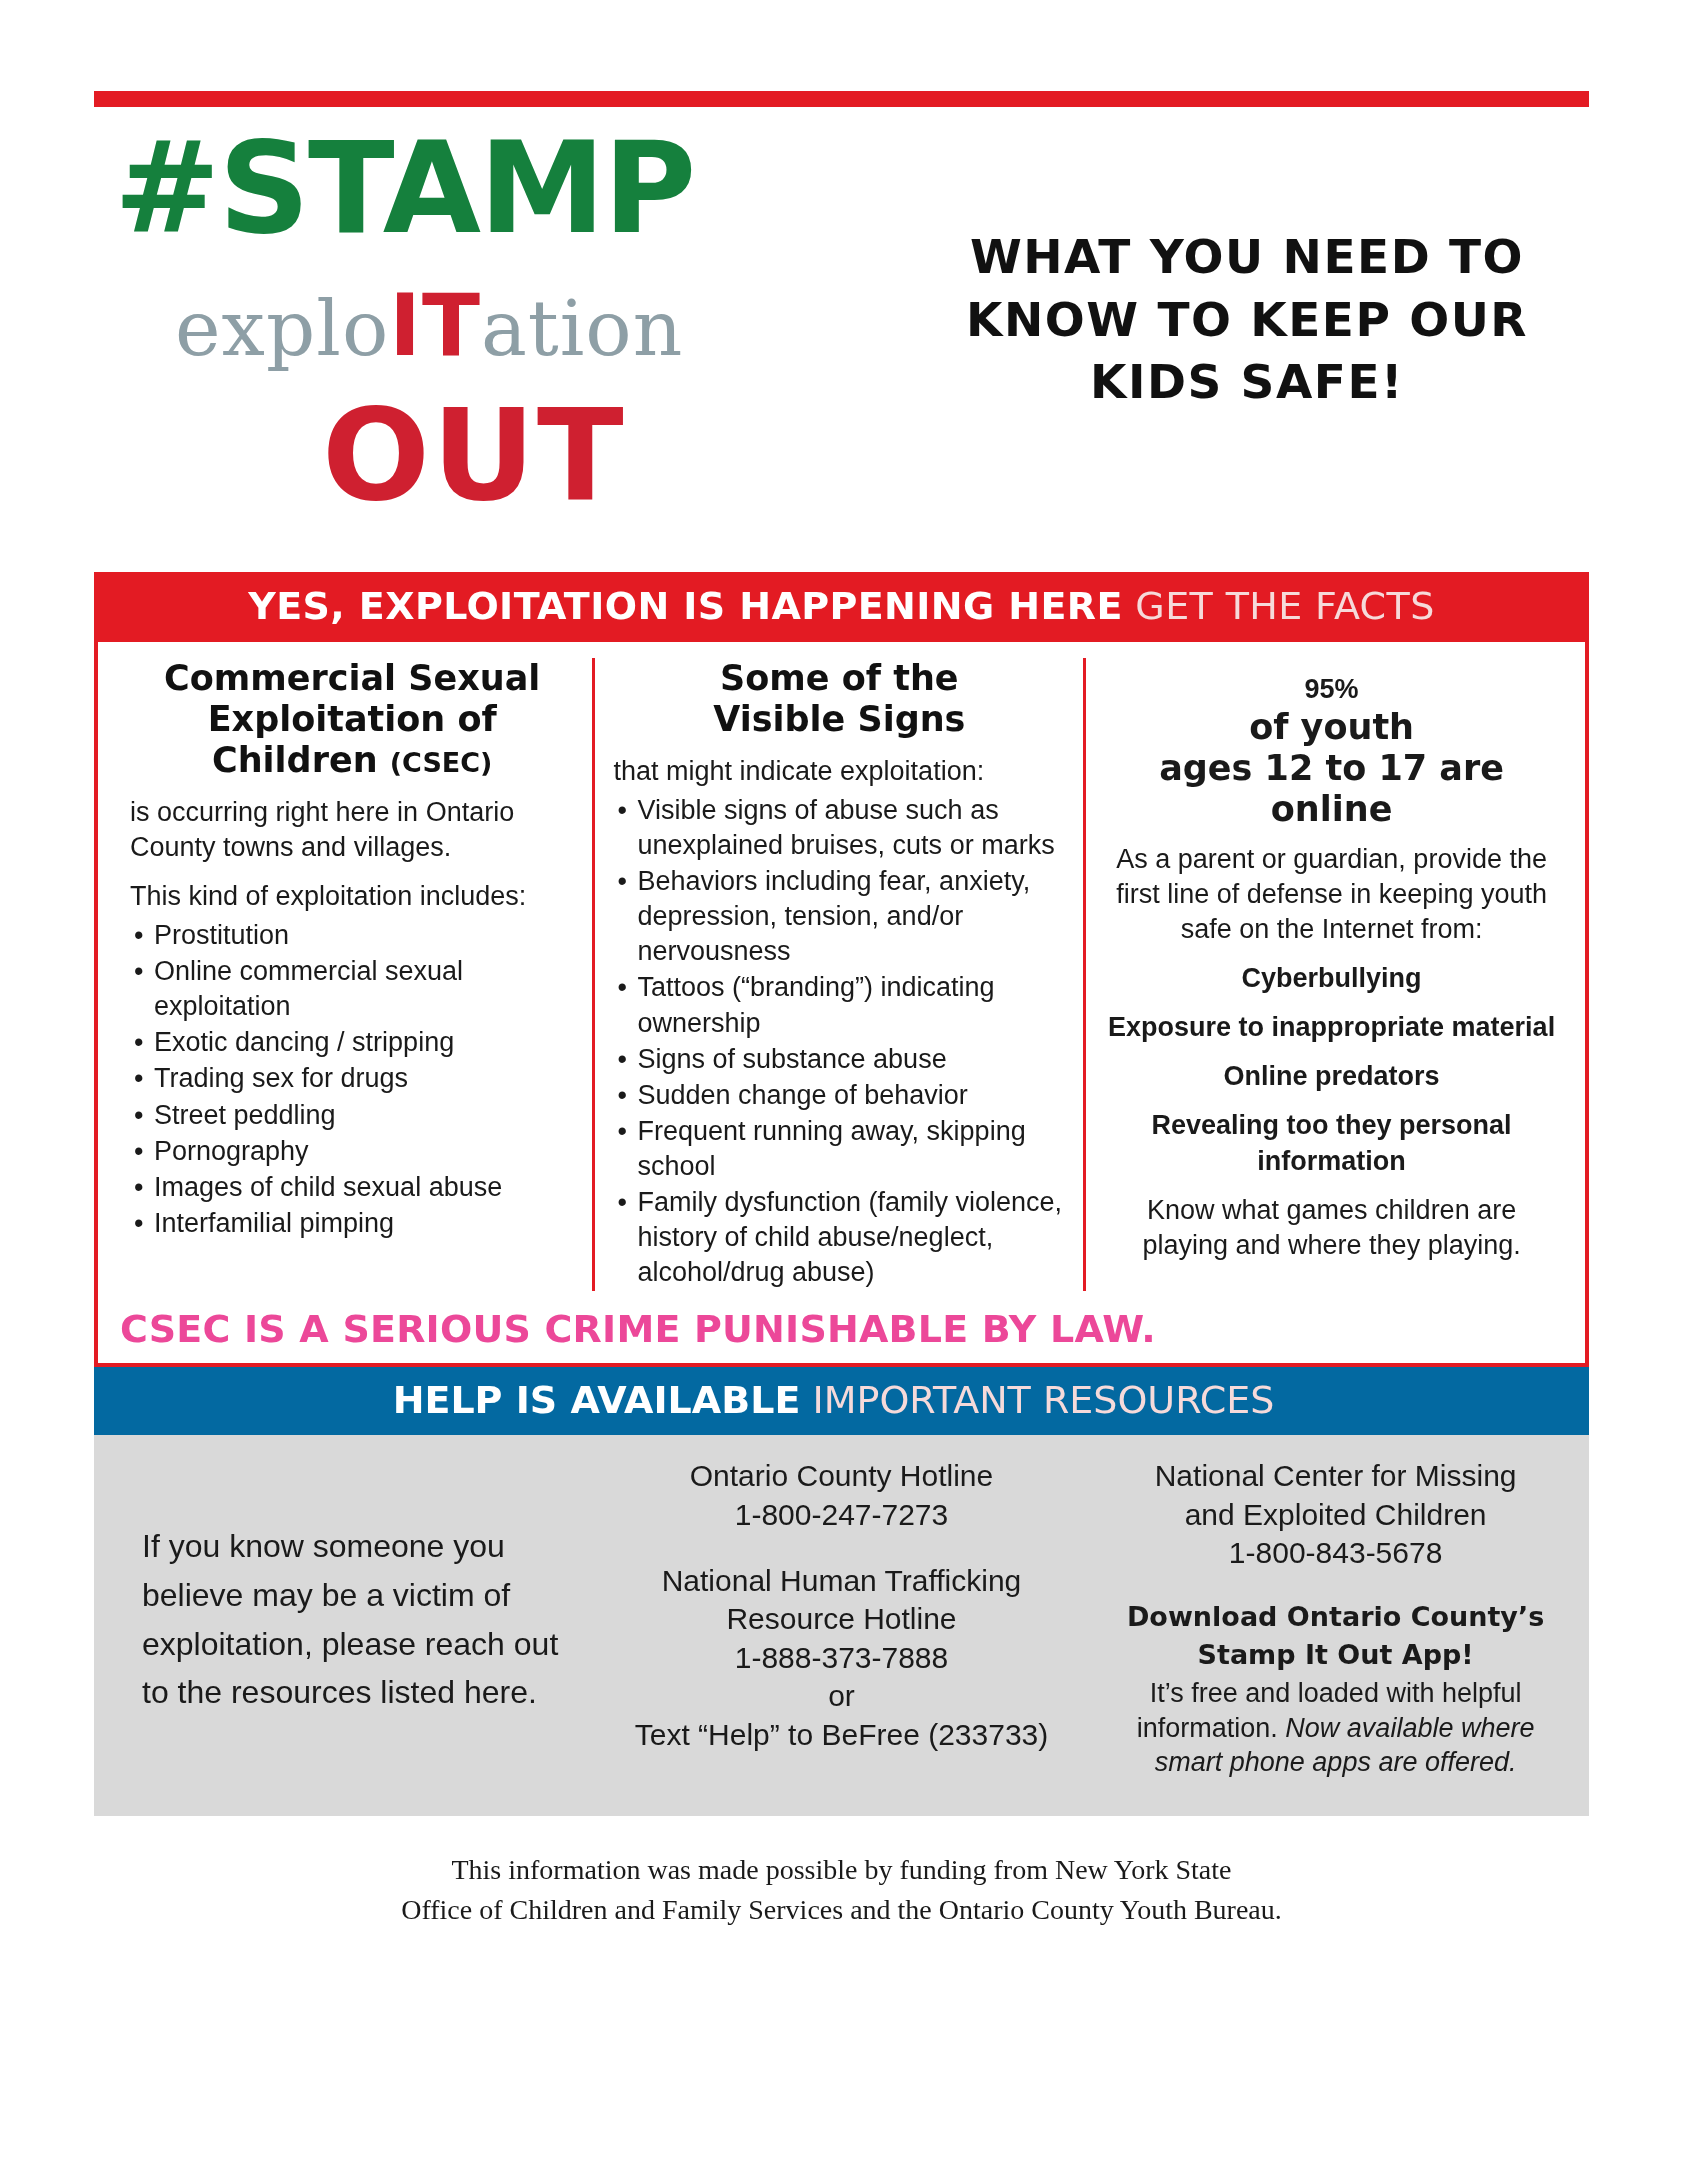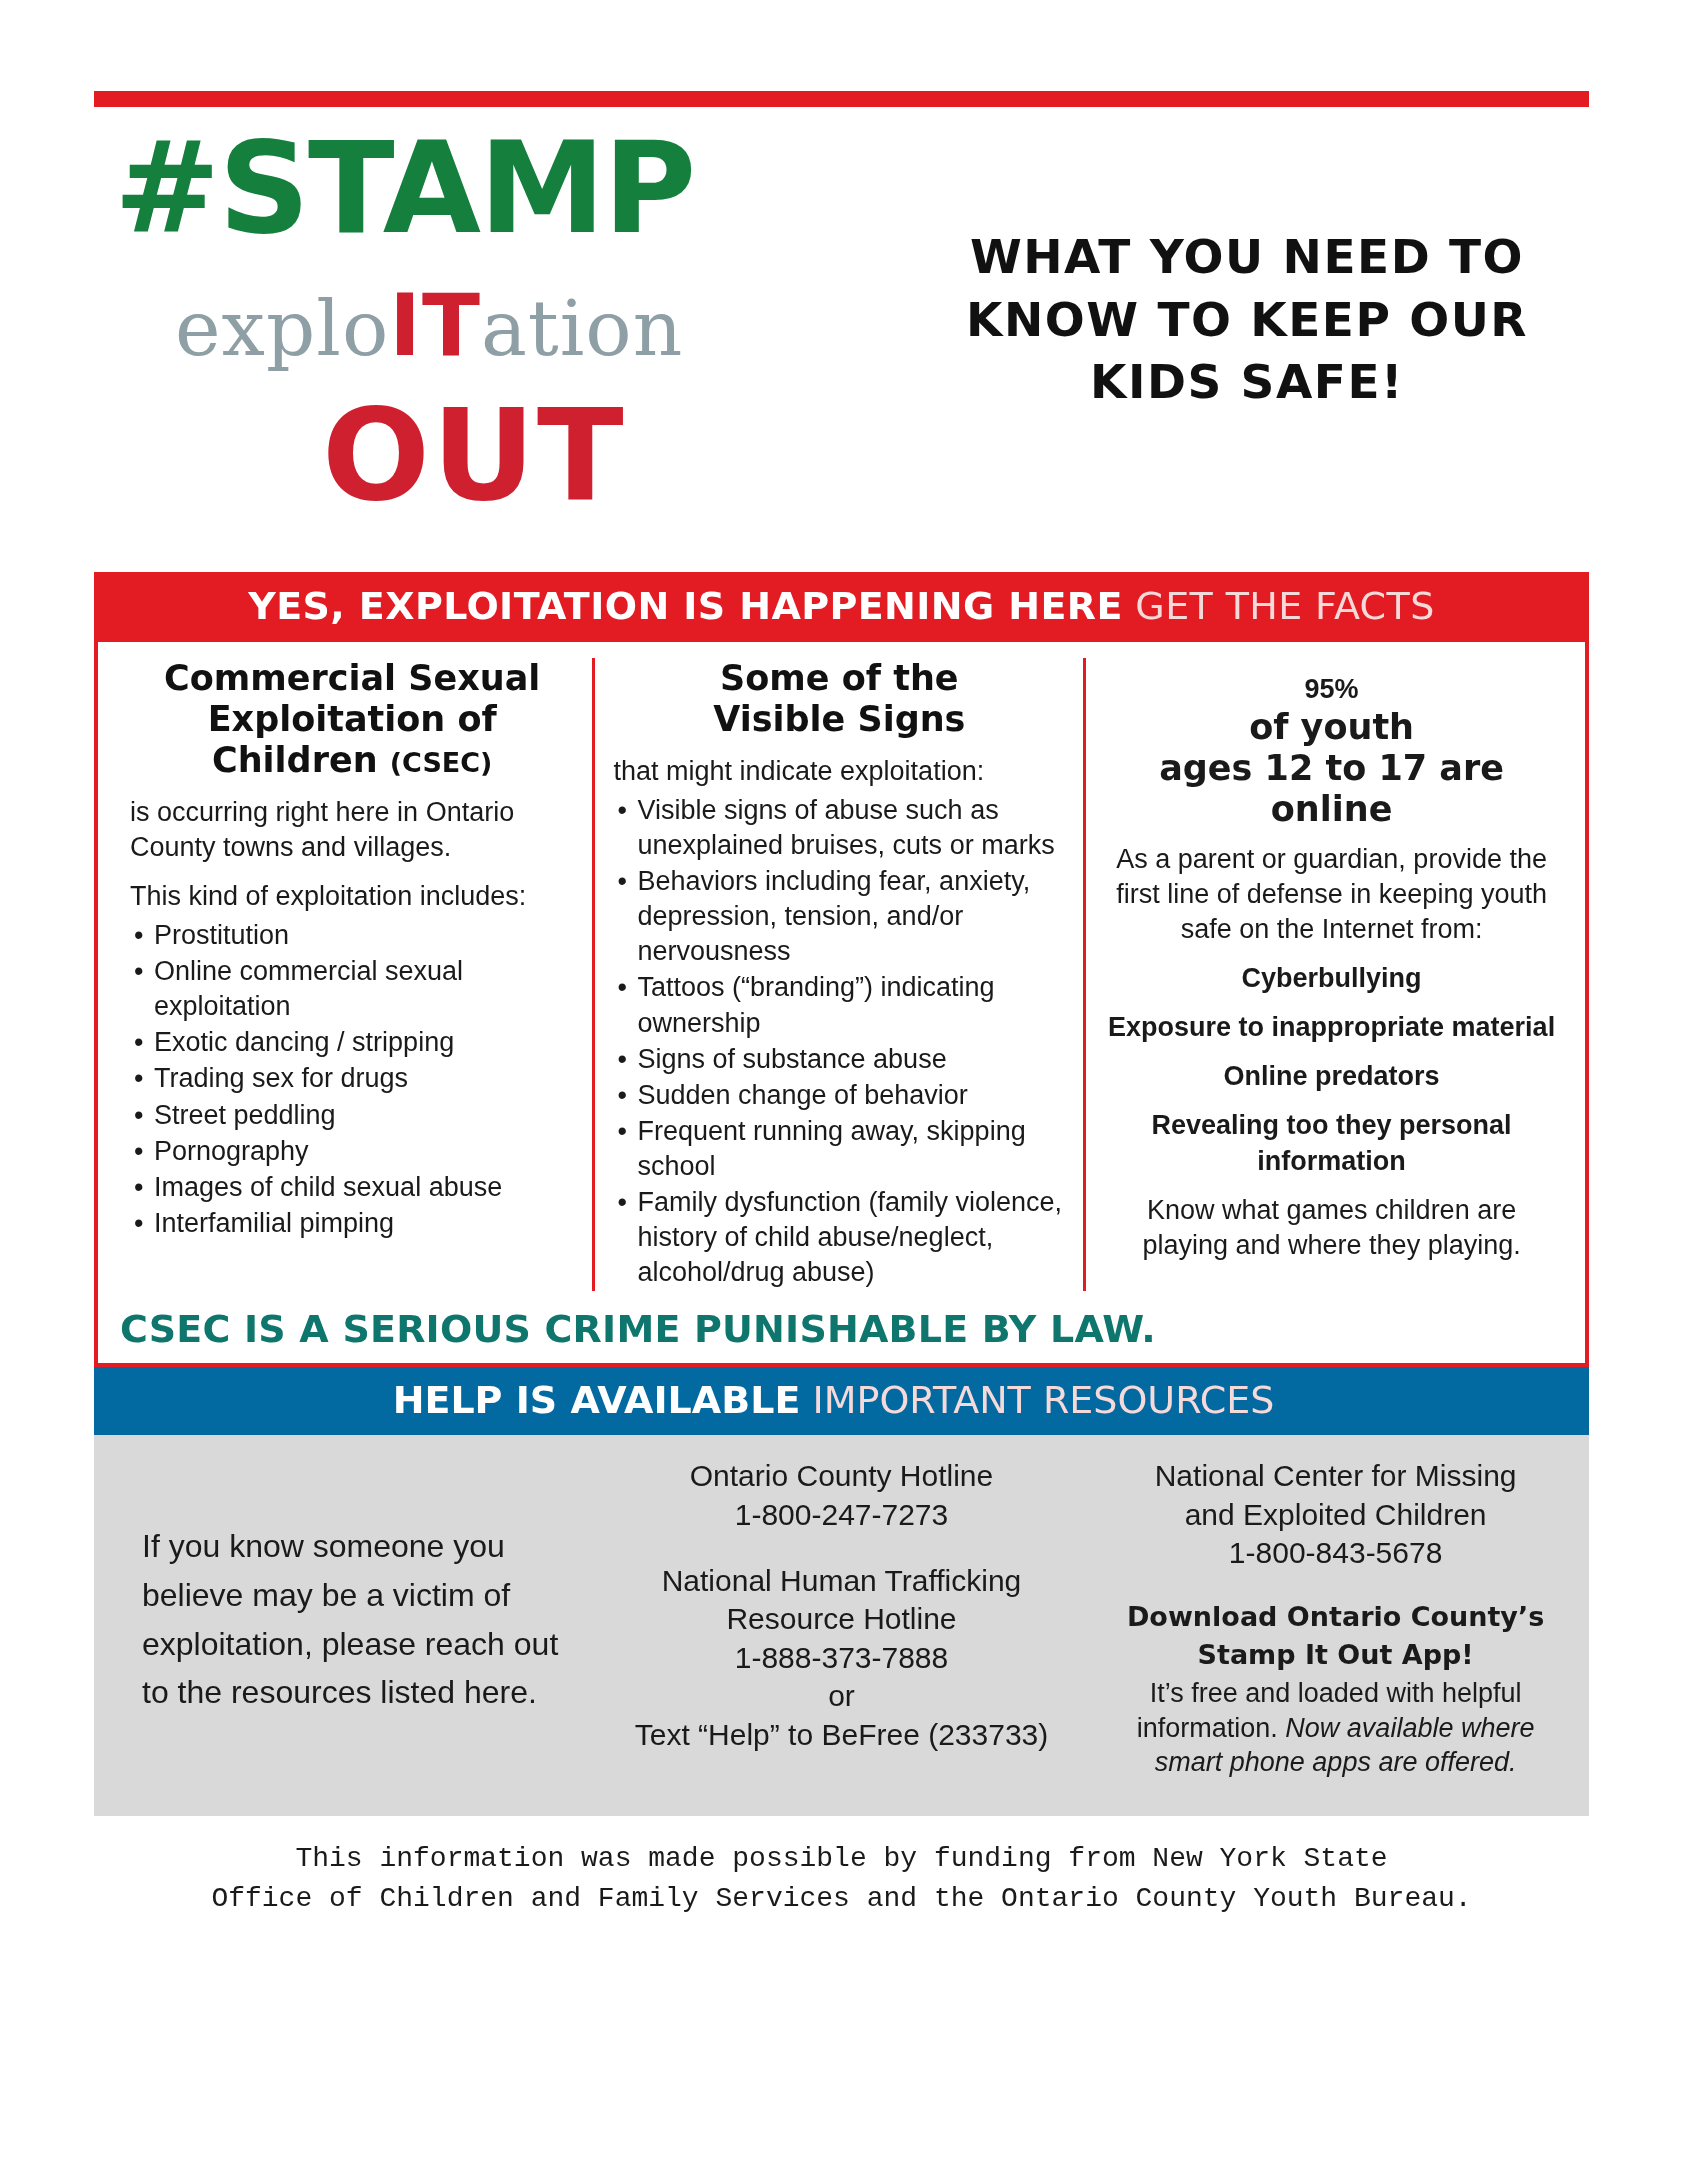--- a/index.html
+++ b/index.html
@@ -194,21 +194,21 @@
   }
   .closing {
     text-align: center;
     margin-top: 22px;
   }
   .crime {
     font-family: "DejaVu Sans", sans-serif;
     font-weight: bold;
     font-size: 38px;
     padding: 16px 0 12px 22px;
-    color: #0f766e;
+    color: #ec4899;
     letter-spacing: 0.2px;
   }
 
   
   .res-band {
     background: #0369a1;
     color: #ffffff;
     text-align: center;
     padding: 11px 16px 13px 0;
     font-family: "DejaVu Sans", sans-serif;
@@ -250,24 +250,24 @@
     font-family: "DejaVu Sans", sans-serif;
     font-weight: bold;
     font-size: 27px;
     display: block;
     margin-bottom: 4px;
   }
   .res-3 .appblock .ital { font-style: italic; }
 
   .footer {
     text-align: center;
-    font-family: Liberation Mono, monospace;
+    font-family: Liberation Serif, serif;
     font-size: 28px;
     line-height: 1.42;
-    margin-top: 23px;
+    margin-top: 34px;
     color: #1a1a1a;
   }
 </style>
 </head>
 <body>
 
 <div class="page">
 
   <div class="top-rule"></div>
 

